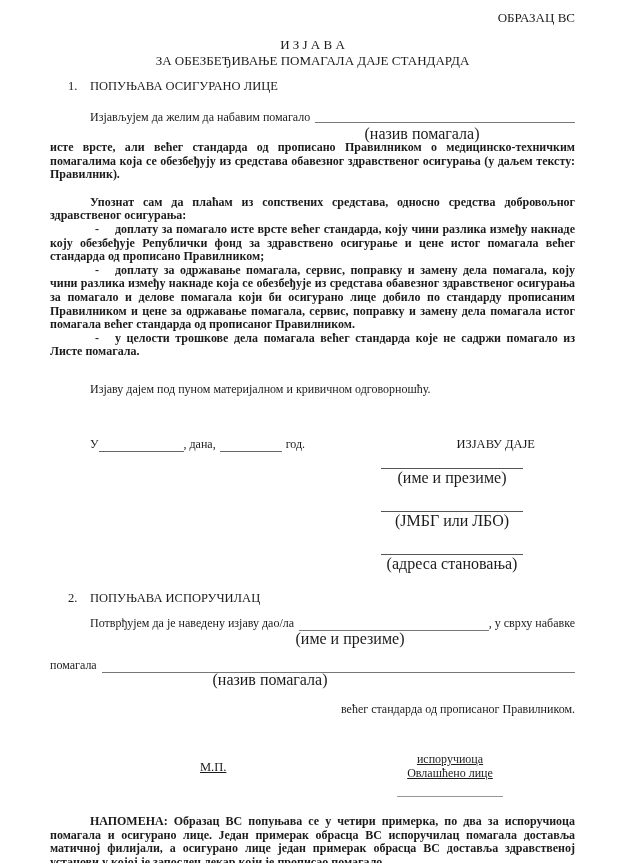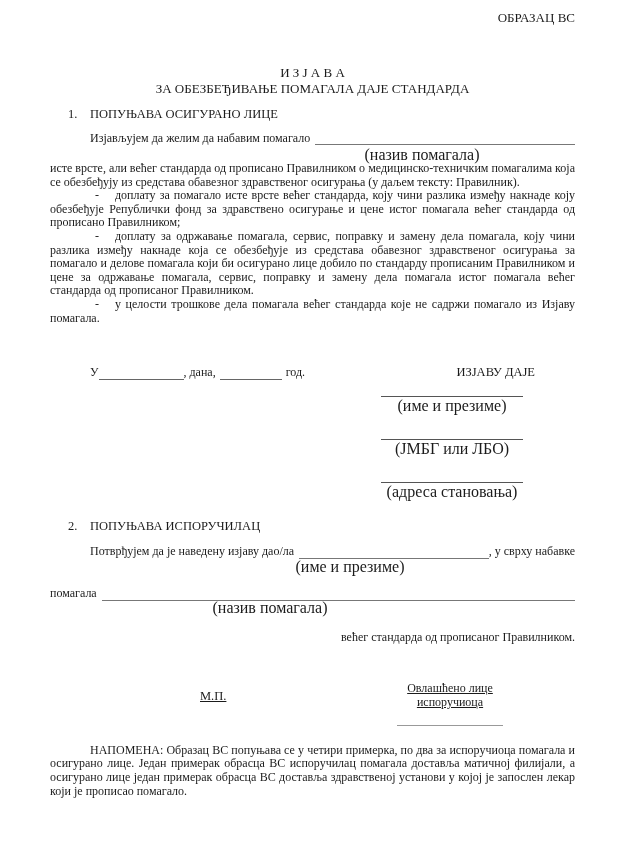--- a/index.html
+++ b/index.html
@@ -17,41 +17,41 @@
     width: 627px;
     height: 765px;
     padding: 10px 52px 0 50px;
   }
   .form-code {
     text-align: right;
     font-size: 13px;
     line-height: 15px;
   }
   .title-block {
-    margin-top: 40px;
+    margin-top: 12px;
     text-align: center;
     font-size: 13px;
   }
   .title-block div { line-height: 16px; }
   .sec-heading {
     margin-top: 10px;
     display: flex;
     padding-left: 18px;
     font-size: 12.5px;
     line-height: 15px;
   }
   .sec-heading .num { width: 22px; flex: 0 0 22px; }
   .sec-heading.s2 { margin-top: 20px; }
   p, .line { line-height: 13.6px; }
-  .body-text { text-align: justify; }
+  .body-text { text-align: justify; font-weight: bold; }
   .indent { text-indent: 40px; }
   .intro-row {
-    margin-top: 9px;
-    display: flex;
-    align-items: center;
+    margin-top: 16px;
+    display: flex;
+    align-items: flex-start;
     line-height: 15px;
   }
   .intro-row .lead { text-indent: 40px; white-space: nowrap; }
   .fill-line {
     flex: 1 1 auto;
     border-bottom: 1px solid #777;
     height: 12px;
     margin-left: 5px;
   }
   .caption {
@@ -159,25 +159,27 @@
   </div>
 
   <div class="intro-row">
     <span class="lead">Изјављујем да желим да набавим помагало</span>
     <span class="fill-line"></span>
   </div>
   <div class="caption cap-intro">(назив помагала)</div>
 
   <p class="body-text intro-rest">исте врсте, али већег стандарда од прописано Правилником о медицинско-техничким помагалима која се обезбеђују из средстава обавезног здравственог осигурања (у даљем тексту: Правилник).</p>
 
+  <p class="body-text indent para2">Упознат сам да плаћам из сопствених средстава, односно средства добровољног здравственог осигурања:</p>
 
   <p class="body-text bullet"><span class="dash">-</span><span>доплату за помагало исте врсте већег стандарда, коју чини разлика између накнаде коју обезбеђује Републички фонд за здравствено осигурање и цене истог помагала већег стандарда од прописано Правилником;</span></p>
   <p class="body-text bullet"><span class="dash">-</span><span>доплату за одржавање помагала, сервис, поправку и замену дела помагала, коју чини разлика између накнаде која се обезбеђује из средстава обавезног здравственог осигурања за помагало и делове помагала који би осигурано лице добило по стандарду прописаним Правилником и цене за одржавање помагала, сервис, поправку и замену дела помагала истог помагала већег стандарда од прописаног Правилником.</span></p>
-  <p class="body-text bullet"><span class="dash">-</span><span>у целости трошкове дела помагала већег стандарда које не садржи помагало из Изјаву помагала.</span></p>
-
+  <p class="body-text bullet"><span class="dash">-</span><span>у целости трошкове дела помагала већег стандарда које не садржи помагало из Листе помагала.</span></p>
+
+  <p class="indent statement">Изјаву дајем под пуном материјалном и кривичном одговорношћу.</p>
 
   <div class="place-row">
     <span class="u">У</span>
     <span class="blank place"></span>
     <span>, дана,</span>
     <span class="blank date"></span>
     <span class="god">год.</span>
     <span class="gives">ИЗЈАВУ ДАЈЕ</span>
   </div>
 
@@ -212,21 +214,21 @@
     <span class="lead">помагала</span>
     <span class="fill-line"></span>
   </div>
   <div class="caption cap-aid">(назив помагала)</div>
 
   <p class="aid-suffix">већег стандарда од прописаног Правилником.</p>
 
   <div class="stamp-row">
     <span class="stamp">М.П.</span>
     <div class="authorized">
+      <div>испоручиоца</div>
       <div>Овлашћено лице</div>
-      <div>испоручиоца</div>
       <div class="auth-line"></div>
     </div>
   </div>
 
   <p class="body-text indent note">НАПОМЕНА: Образац ВС попуњава се у четири примерка, по два за испоручиоца помагала и осигурано лице. Један примерак обрасца ВС испоручилац помагала доставља матичној филијали, а осигурано лице један примерак обрасца ВС доставља здравственој установи у којој је запослен лекар који је прописао помагало.</p>
 
 </div>
 
 </body></html>

